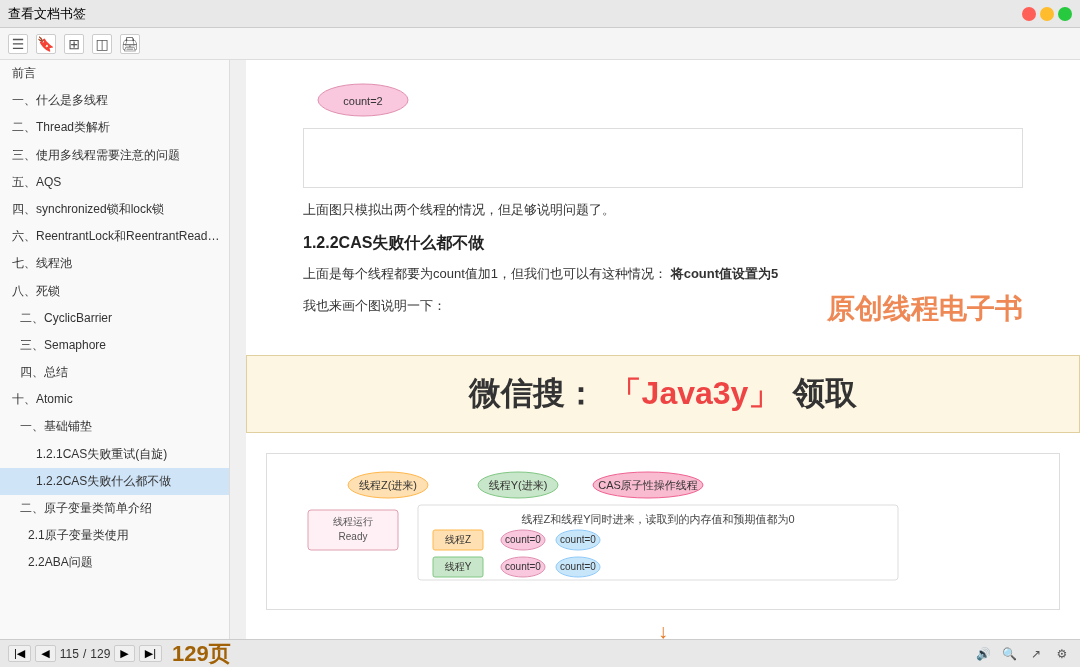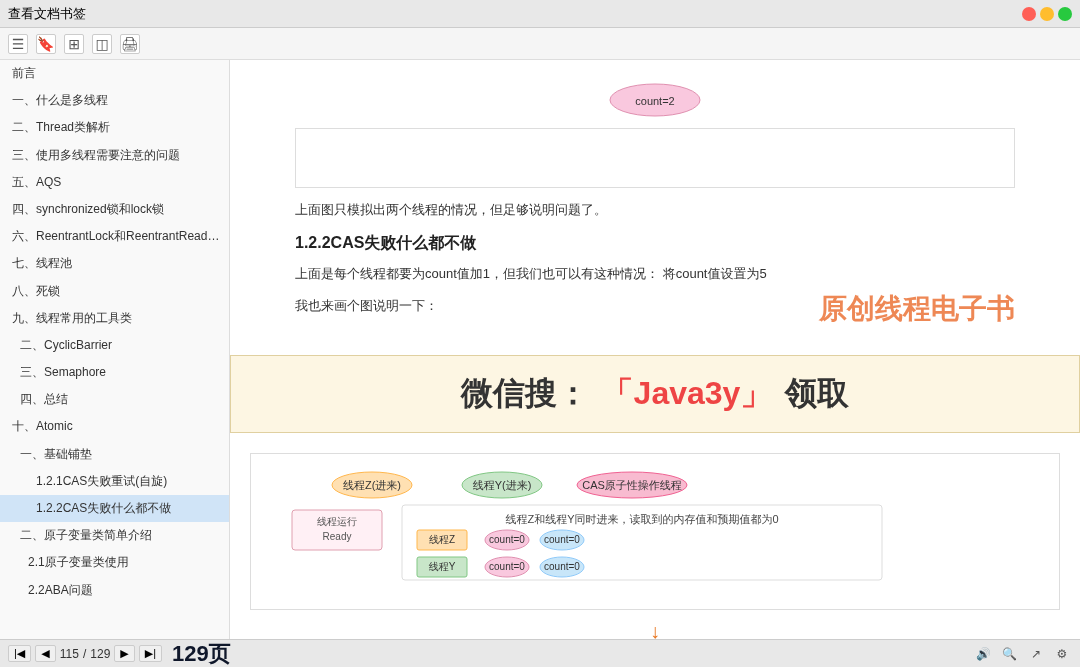--- a/index.html
+++ b/index.html
@@ -11,21 +11,21 @@
     .top-bar-btn { width: 14px; height: 14px; border-radius: 50%; border: none; cursor: pointer; }
     .btn-close { background: #ff5f56; }
     .btn-min { background: #ffbd2e; }
     .btn-max { background: #27c93f; }
 
     
     .toolbar { background: #f5f5f5; border-bottom: 1px solid #ddd; height: 32px; display: flex; align-items: center; padding: 0 8px; gap: 8px; }
     .toolbar-icon { width: 20px; height: 20px; display: flex; align-items: center; justify-content: center; cursor: pointer; color: #555; font-size: 14px; border: 1px solid #ccc; background: #fff; border-radius: 2px; }
 
     
-    .main { display: flex; flex: 1; overflow: hidden; }
+    .main { display: flex; flex: 1; overflow: hidden; gap: 16px; }
 
     
     .sidebar { width: 230px; background: #f9f9f9; border-right: 1px solid #ddd; overflow-y: auto; flex-shrink: 0; }
     .sidebar-item { padding: 4px 8px 4px 12px; font-size: 12px; color: #333; cursor: pointer; white-space: nowrap; overflow: hidden; text-overflow: ellipsis; line-height: 1.6; }
     .sidebar-item.active { background: #d0e4f7; }
     .sidebar-item.indent1 { padding-left: 20px; }
     .sidebar-item.indent2 { padding-left: 28px; }
     .sidebar-item.indent3 { padding-left: 36px; }
 
     
@@ -44,33 +44,33 @@
 
     
     .diagram-area { padding: 10px 20px; }
     .diagram-box { border: 1px solid #ddd; background: #fff; padding: 11px; margin-bottom: 10px; }
 
     
     .bottom-bar { background: #e8e8e8; border-top: 1px solid #ccc; height: 28px; display: flex; align-items: center; padding: 0 8px; gap: 6px; }
     .page-nav { display: flex; align-items: center; gap: 4px; }
     .page-nav span { font-size: 12px; color: #333; }
     .page-nav button { background: #f0f0f0; border: 1px solid #ccc; padding: 1px 5px; cursor: pointer; font-size: 11px; border-radius: 2px; }
-    .page-count { font-size: 22px; font-weight: bold; color: #0f172a; margin-left: 4px; }
+    .page-count { font-size: 22px; font-weight: bold; color: #a16207; margin-left: 4px; }
     .bottom-icons { margin-left: auto; display: flex; gap: 6px; }
     .bottom-icon { width: 20px; height: 20px; display: flex; align-items: center; justify-content: center; cursor: pointer; color: #555; font-size: 12px; }
 
     
     .svg-diagram { width: 100%; }
 
     
     .sidebar::-webkit-scrollbar, .content::-webkit-scrollbar { width: 6px; }
     .sidebar::-webkit-scrollbar-thumb, .content::-webkit-scrollbar-thumb { background: #ccc; border-radius: 3px; }
 
     
-    b { font-weight: normal; }
+    b { font-weight: bold; }
   </style>
 </head>
 <body>
 
 <div class="top-bar">
   <span>查看文档书签</span>
   <div class="top-bar-controls">
     <button class="top-bar-btn btn-close"></button>
     <button class="top-bar-btn btn-min"></button>
     <button class="top-bar-btn btn-max"></button>
@@ -92,39 +92,38 @@
     <div id="sidebar-items">
         <div class="sidebar-item indent0">前言</div>
         <div class="sidebar-item indent0">一、什么是多线程</div>
         <div class="sidebar-item indent0">二、Thread类解析</div>
         <div class="sidebar-item indent0">三、使用多线程需要注意的问题</div>
         <div class="sidebar-item indent0">五、AQS</div>
         <div class="sidebar-item indent0">四、synchronized锁和lock锁</div>
         <div class="sidebar-item indent0">六、ReentrantLock和ReentrantReadW...</div>
         <div class="sidebar-item indent0">七、线程池</div>
         <div class="sidebar-item indent0">八、死锁</div>
-        <div class="sidebar-item indent0">九、线程常用的工具类</div>
         <div class="sidebar-item indent1">二、CyclicBarrier</div>
         <div class="sidebar-item indent1">三、Semaphore</div>
         <div class="sidebar-item indent1">四、总结</div>
         <div class="sidebar-item indent0">十、Atomic</div>
         <div class="sidebar-item indent1">一、基础铺垫</div>
         <div class="sidebar-item indent3">1.2.1CAS失败重试(自旋)</div>
         <div class="sidebar-item indent3 active">1.2.2CAS失败什么都不做</div>
         <div class="sidebar-item indent1">二、原子变量类简单介绍</div>
         <div class="sidebar-item indent2">2.1原子变量类使用</div>
         <div class="sidebar-item indent2">2.2ABA问题</div>
       </div>
   </div>
 
   <div class="content">
 
     <div class="doc-page">
 
-      <div style="display:flex; justify-content:center; margin-bottom:8px;">
+      <div style="display:flex; justify-content:flex-start; margin-bottom:8px;">
         <svg width="120" height="40">
           <ellipse cx="60" cy="20" rx="45" ry="16" fill="#f9c8de" stroke="#e090b0" stroke-width="1"></ellipse>
           <text x="60" y="25" text-anchor="middle" font-size="11" fill="#333">count=2</text>
         </svg>
       </div>
       <div style="height:60px; border:1px solid #ddd; margin-bottom:10px; display:flex; align-items:center; justify-content:center; background:#fff;">
         
       </div>
 
       <p>上面图只模拟出两个线程的情况，但足够说明问题了。</p>

